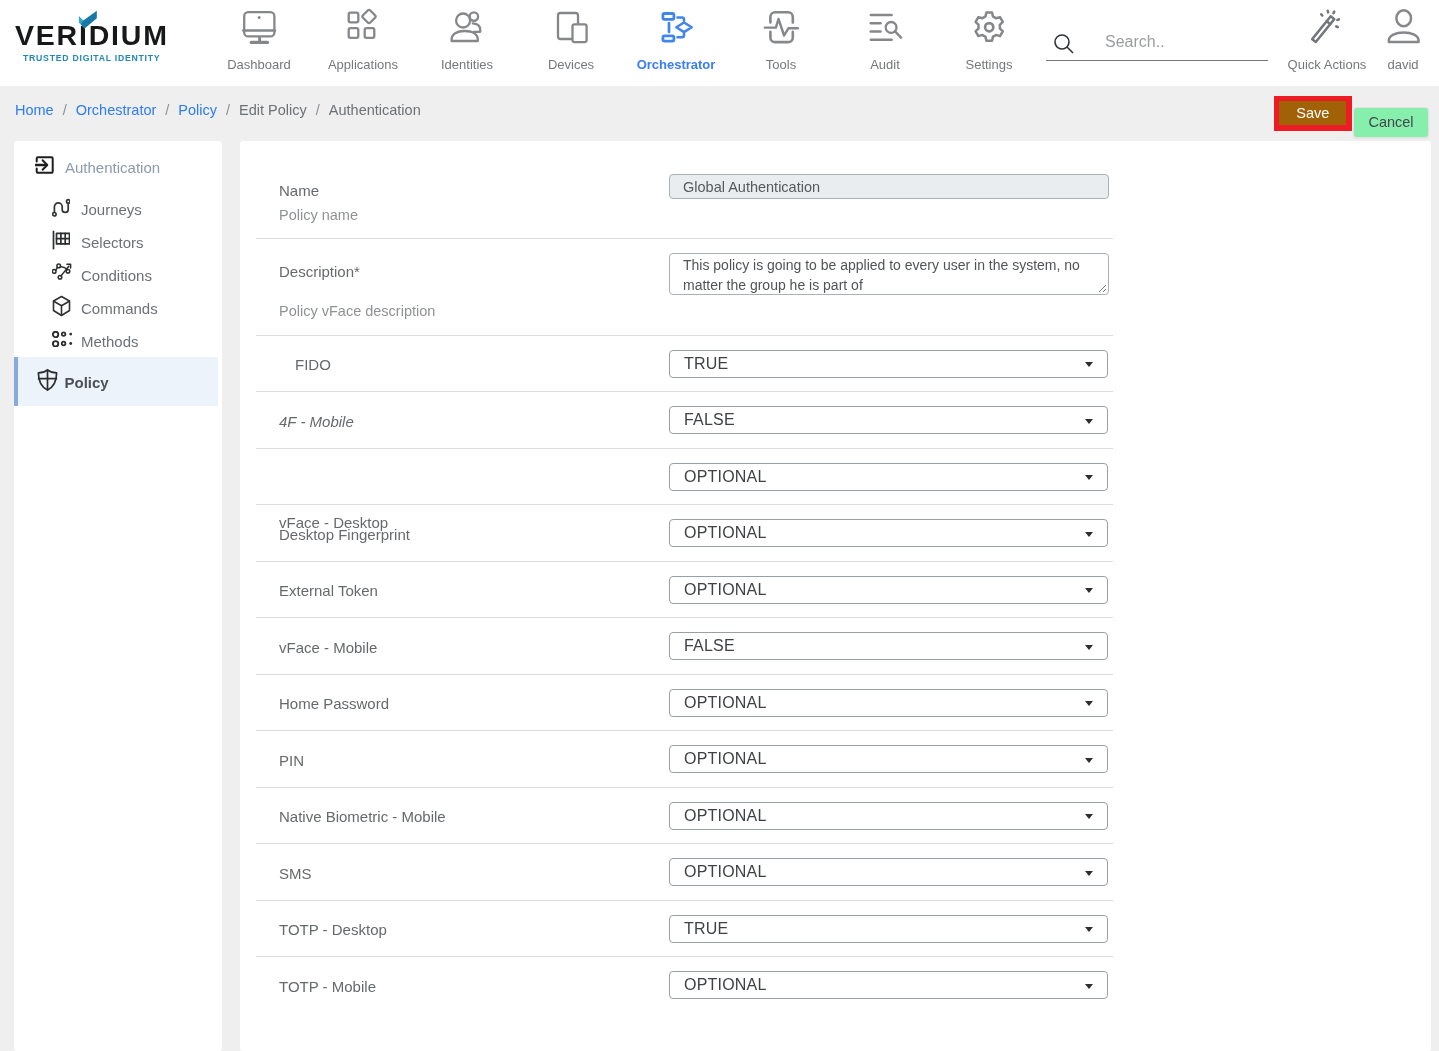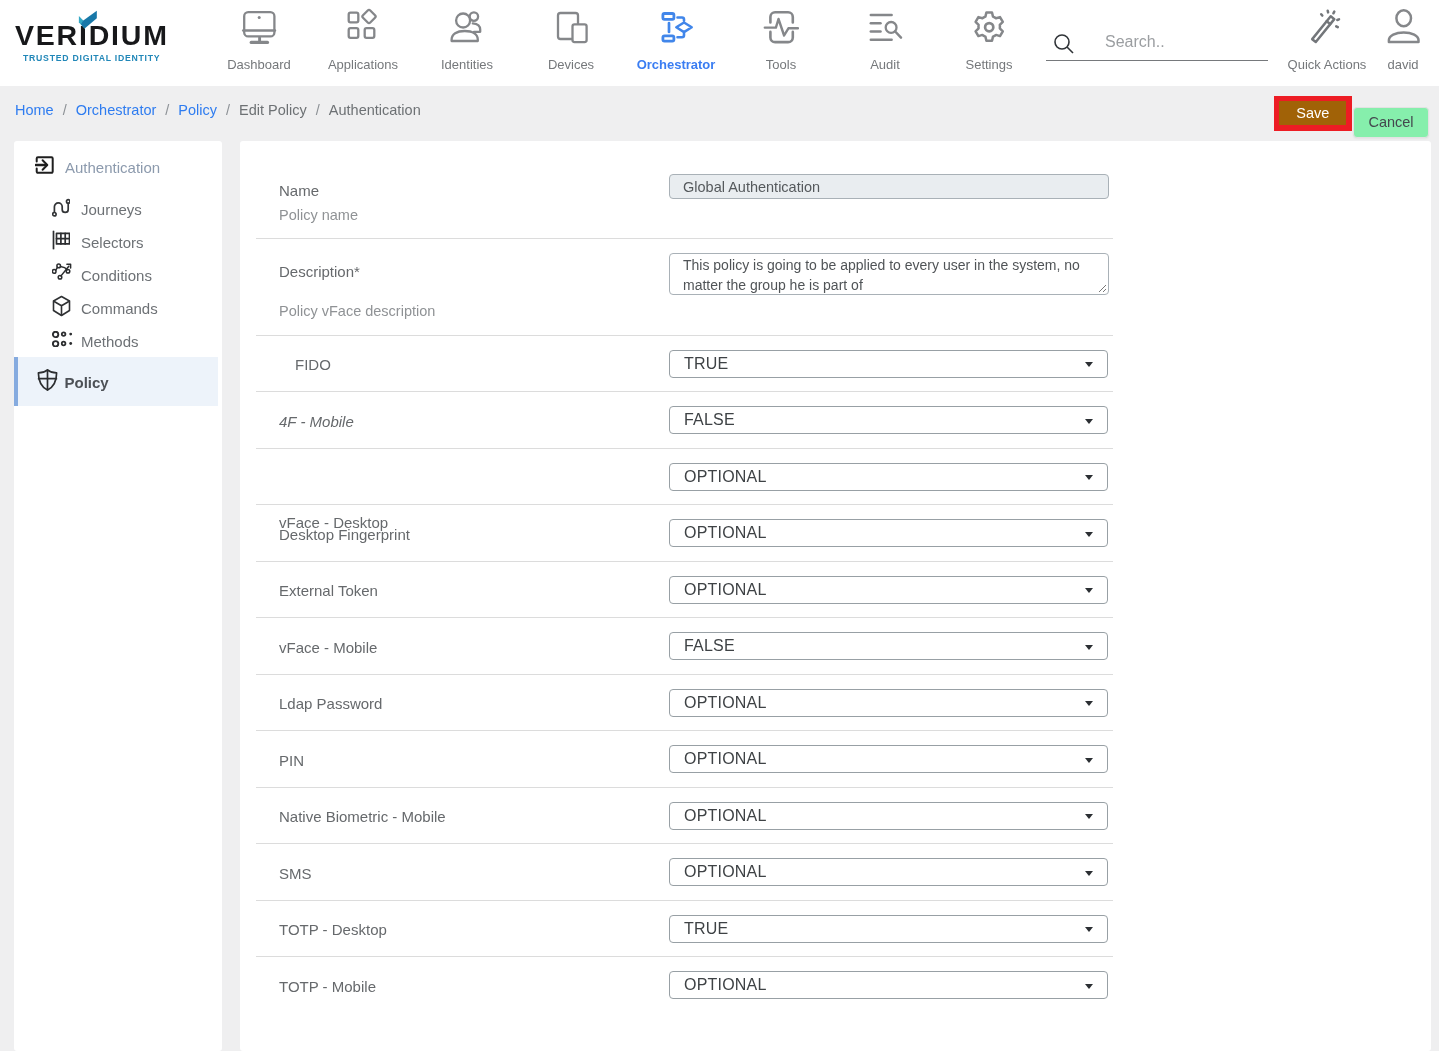--- a/index.html
+++ b/index.html
@@ -292,21 +292,21 @@
       <span class="stxt">OPTIONAL</span>
       <span class="caret"></span>
     </div>
     <div class="hr" style="top:476.0px;"></div>
     <div class="flabel" style="top:497.7px;">vFace - Mobile</div>
     <div class="sel" style="top:491.2px;">
       <span class="stxt">FALSE</span>
       <span class="caret"></span>
     </div>
     <div class="hr" style="top:532.5px;"></div>
-    <div class="flabel" style="top:554.2px;">Ldap Password</div>
+    <div class="flabel" style="top:554.2px;">Home Password</div>
     <div class="sel" style="top:547.7px;">
       <span class="stxt">OPTIONAL</span>
       <span class="caret"></span>
     </div>
     <div class="hr" style="top:589.0px;"></div>
     <div class="flabel" style="top:610.7px;">PIN</div>
     <div class="sel" style="top:604.2px;">
       <span class="stxt">OPTIONAL</span>
       <span class="caret"></span>
     </div>

